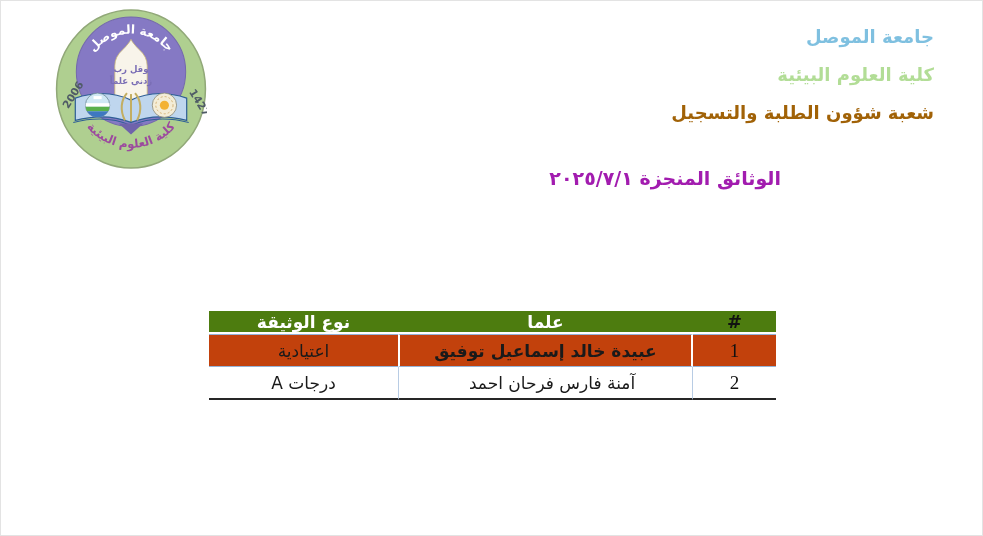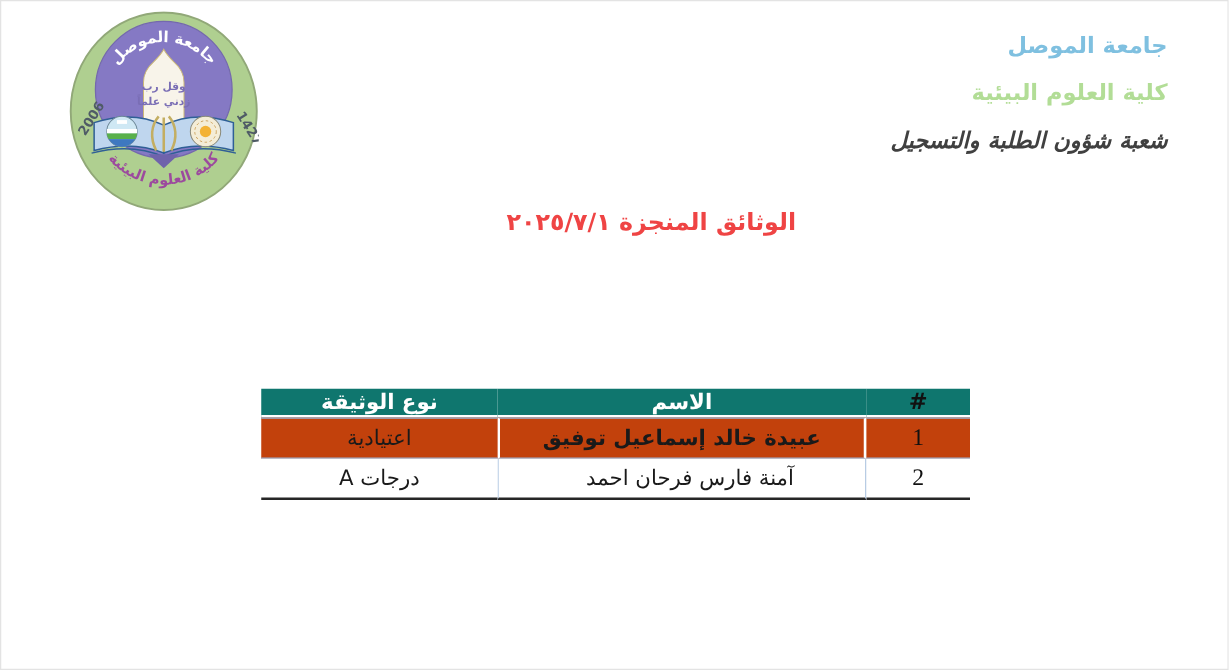--- a/index.html
+++ b/index.html
@@ -8,34 +8,34 @@
     position:relative; width:983px; height:536px; background:#ffffff;
     border:1px solid #e3e3e3; overflow:hidden;
   }
   
   .logo { position:absolute; left:54px; top:8px; width:152px; height:160px; }
   
   .letterhead { position:absolute; top:24px; right:48px; text-align:right; }
   .lh-line { font-weight:bold; font-size:18px; line-height:24px; margin-bottom:14px; white-space:nowrap; }
   .lh-univ    { color:#7fc0e0; }
   .lh-college { color:#b2dd96; }
-  .lh-dept    { color:#404040;font-style:italic; }
+  .lh-dept    { color:#a16207; }
   
   .doc-title {
-    position:absolute; top:166px; left:260px; width:520px; text-align:center;
-    font-weight:bold; font-size:19px; color:#ef4444; white-space:nowrap;
+    position:absolute; top:166px; left:260px; width:520px; 
+    font-weight:bold; font-size:19px; color:#a21caf; white-space:nowrap;
   }
   
   .docs-table {
     position:absolute; left:208px; top:310px; width:567px;
     border-collapse:separate; border-spacing:0;
     font-size:17px; color:#1a1a1a;
   }
   .docs-table th {
-    background:#0f766e; color:#ffffff; font-weight:bold;
+    background:#4d7c0f; color:#ffffff; font-weight:bold;
     height:14px; padding:0 6px; text-align:center;
     border-bottom:2px solid #ffffff;
   }
   .docs-table th.col-num { color:#111111; font-size:18px; }
   .docs-table td { height:33px; padding:0 8px; text-align:center; vertical-align:middle; }
   .row-odd td {
     background:#c2410c;
     border-top:1px solid #95b3d7;
     border-bottom:1px solid #95b3d7;
   }
@@ -115,21 +115,21 @@
 
   <table class="docs-table" dir="rtl">
     <colgroup>
       <col style="width:83px">
       <col style="width:295px">
       <col style="width:189px">
     </colgroup>
     <thead>
       <tr>
         <th class="col-num">#</th>
-        <th class="col-name">الاسم</th>
+        <th class="col-name">علما</th>
         <th class="col-type">نوع الوثيقة</th>
       </tr>
     </thead>
     <tbody>
       <tr class="row-odd">
         <td class="cell-num">1</td>
         <td class="cell-name">عبيدة خالد إسماعيل توفيق</td>
         <td class="cell-type">اعتيادية</td>
       </tr>
       <tr class="row-even">

